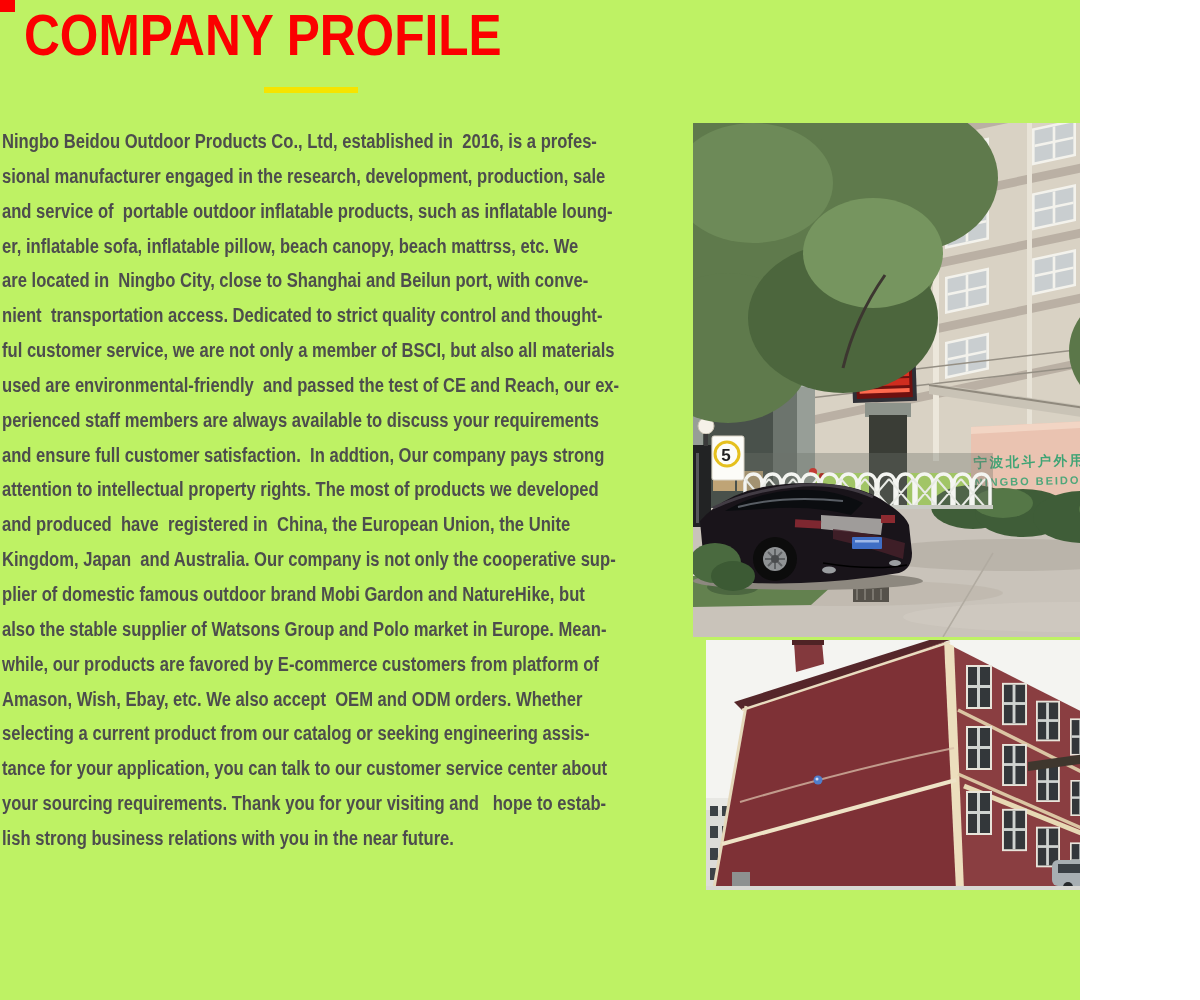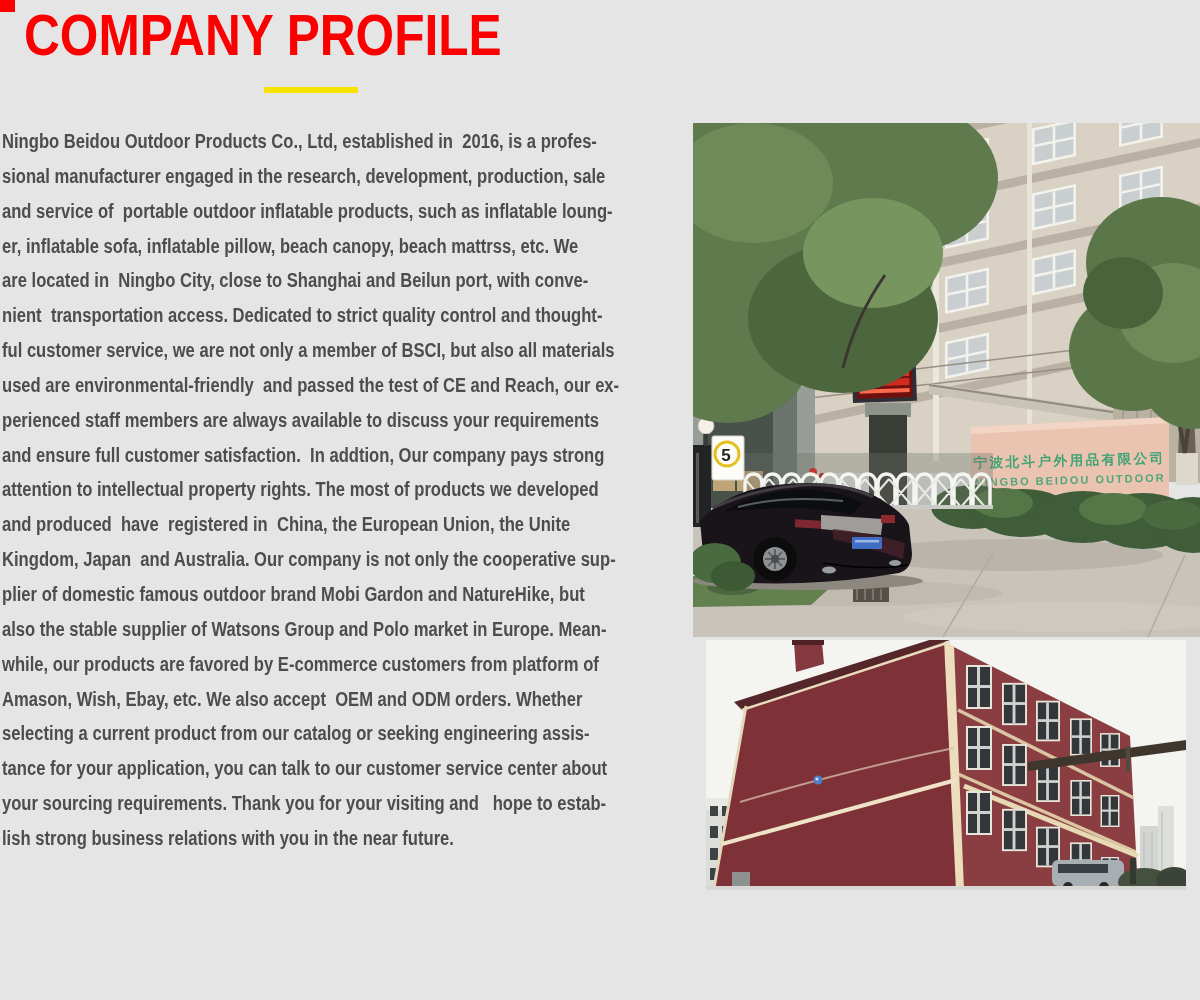--- a/index.html
+++ b/index.html
@@ -1,16 +1,16 @@
 <!DOCTYPE html>
 <html><head>
 <meta charset="utf-8">
 <style>
   html,body{margin:0;padding:0;background:#ffffff;}
-  .page{position:relative;width:1200px;height:1000px;background:#e5e5e5;overflow:hidden;
+  .page{position:relative;width:1080px;height:1000px;background:#bef264;overflow:hidden;
         font-family:"Liberation Sans",sans-serif;}
   .corner-square{position:absolute;left:0;top:0;width:15px;height:12px;}
   .title{position:absolute;left:24px;top:2px;margin:0;font-size:57px;font-weight:bold;
          letter-spacing:0;transform:scaleX(.87);transform-origin:0 0;white-space:pre;}
   .title-underline{position:absolute;left:264px;top:87px;width:94px;height:6px;}
   .text-block{position:absolute;left:2px;top:124px;transform:scaleX(.83);transform-origin:0 0;}
   .line{font-size:20px;line-height:34.85px;font-weight:bold;white-space:pre;}
   .photo{position:absolute;display:block;margin:0;}
   #photo-top{left:693px;top:123px;width:507px;height:514px;}
   #photo-bottom{left:706px;top:640px;width:480px;height:250px;}

